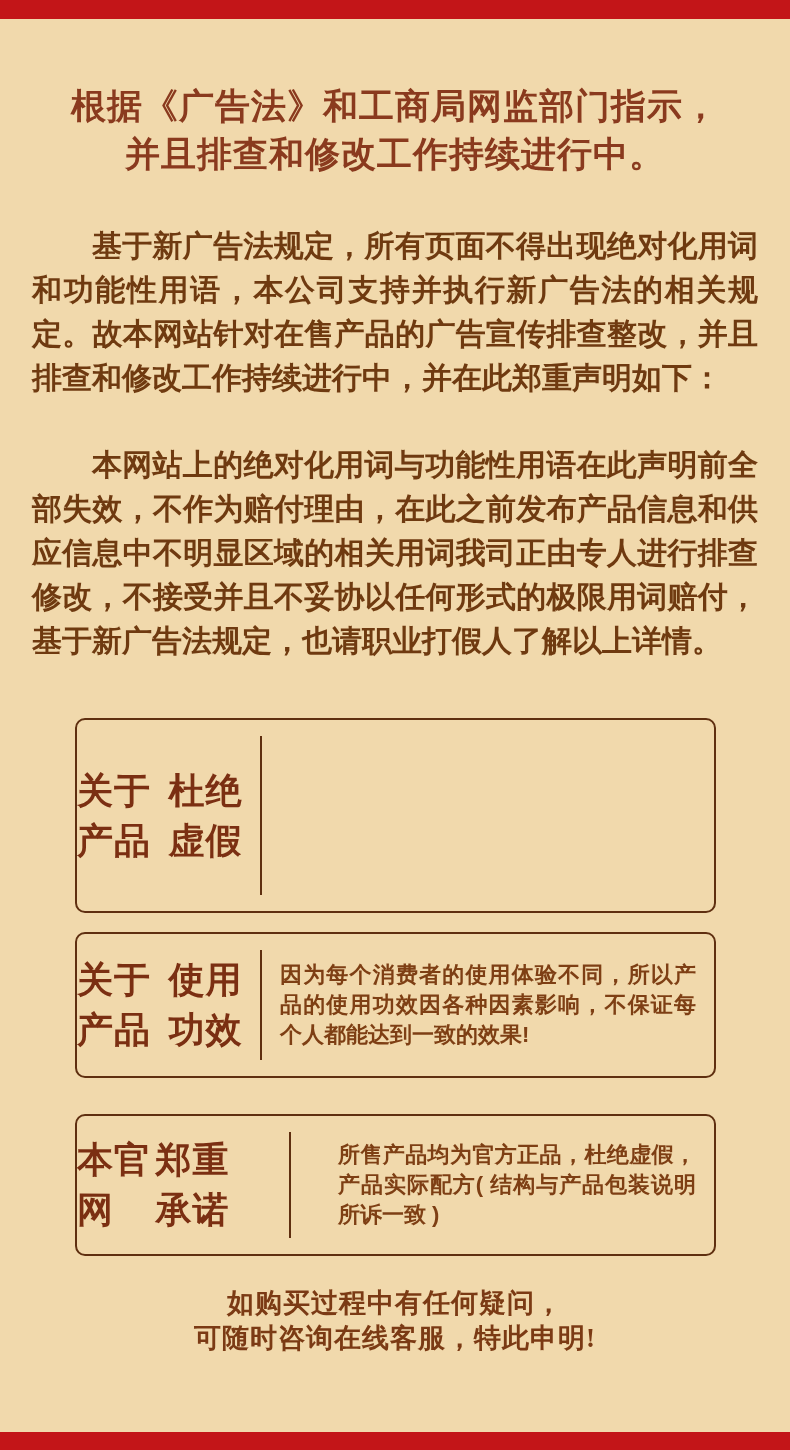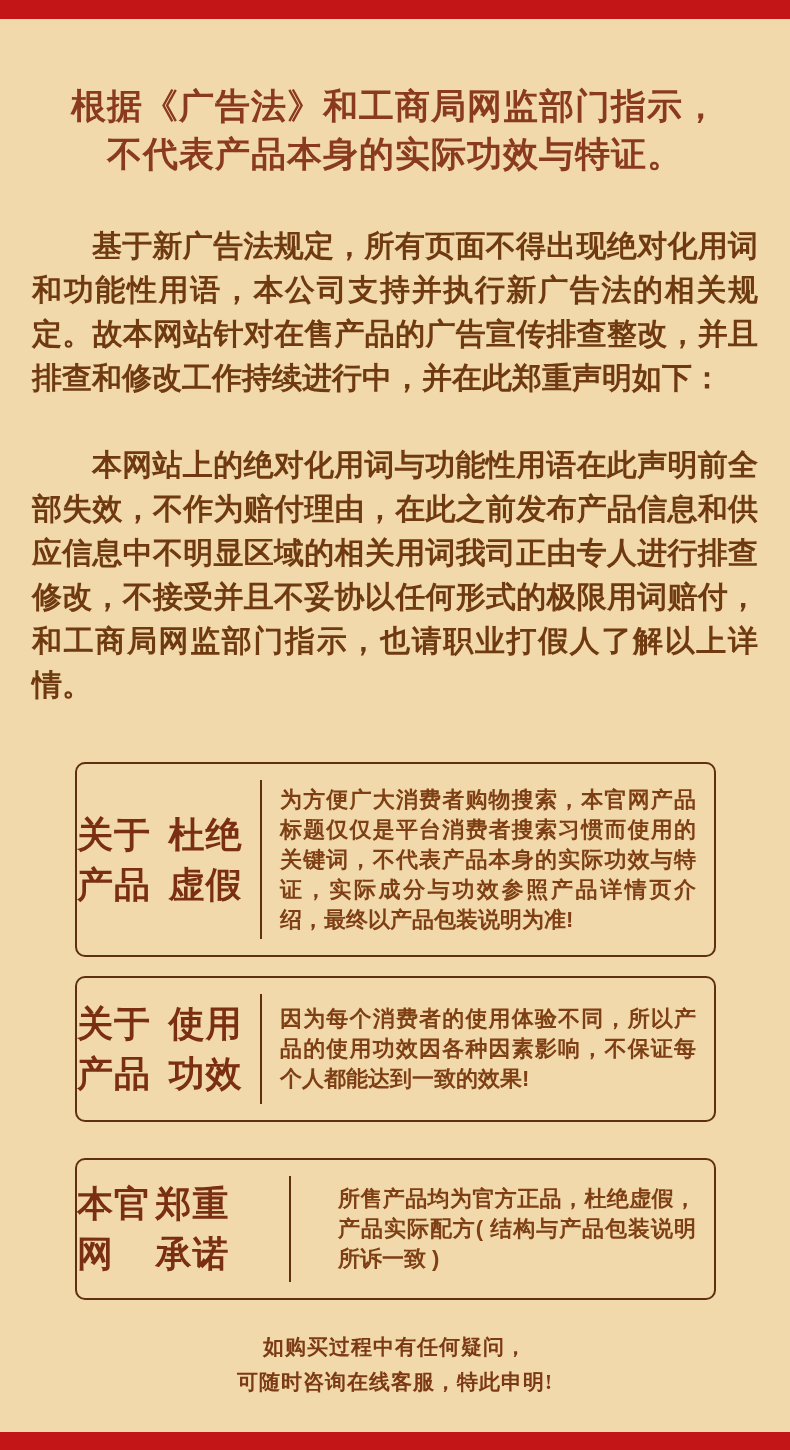--- a/index.html
+++ b/index.html
@@ -79,51 +79,48 @@
     font-size: 22px;
     font-weight: bold;
     line-height: 30px;
     text-align: justify;
     font-family: "Liberation Sans", "DejaVu Sans", sans-serif;
   }
   .footer-note {
     margin-top: 30px;
     text-align: center;
     color: #7b3a14;
-    font-size: 21px;
+    font-size: 27px;
     font-weight: bold;
     line-height: 35px;
     letter-spacing: 1px;
   }
 </style>
 </head>
 <body>
 
 <div class="page">
 
   <div class="red-bar top"></div>
 
   <div class="title">
     <div>根据《广告法》和工商局网监部门指示，</div>
-    <div>不代表产品本身的实际功效与特证。</div>
+    <div>并且排查和修改工作持续进行中。</div>
   </div>
 
   <p class="paragraph first">基于新广告法规定，所有页面不得出现绝对化用词和功能性用语，本公司支持并执行新广告法的相关规定。故本网站针对在售产品的广告宣传排查整改，并且排查和修改工作持续进行中，并在此郑重声明如下：</p>
 
-  <p class="paragraph second">本网站上的绝对化用词与功能性用语在此声明前全部失效，不作为赔付理由，在此之前发布产品信息和供应信息中不明显区域的相关用词我司正由专人进行排查修改，不接受并且不妥协以任何形式的极限用词赔付，和工商局网监部门指示，也请职业打假人了解以上详情。</p>
+  <p class="paragraph second">本网站上的绝对化用词与功能性用语在此声明前全部失效，不作为赔付理由，在此之前发布产品信息和供应信息中不明显区域的相关用词我司正由专人进行排查修改，不接受并且不妥协以任何形式的极限用词赔付，基于新广告法规定，也请职业打假人了解以上详情。</p>
 
   <div class="notice-box b1">
     <div class="box-label">
       <div>关于产品</div>
       <div>杜绝虚假</div>
     </div>
     <div class="box-divider"></div>
-    <div class="box-text">
-      <span>为方便广大消费者购物搜索，本官网产品标题仅仅是平台消费者搜索习惯而使用的关键词，不代表产品本身的实际功效与特证，实际成分与功效参照产品详情页介绍，最终以产品包装说明为准!</span>
-    </div>
   </div>
 
   <div class="notice-box b2">
     <div class="box-label">
       <div>关于产品</div>
       <div>使用功效</div>
     </div>
     <div class="box-divider"></div>
     <div class="box-text">
       <span>因为每个消费者的使用体验不同，所以产品的使用功效因各种因素影响，不保证每个人都能达到一致的效果!</span>

